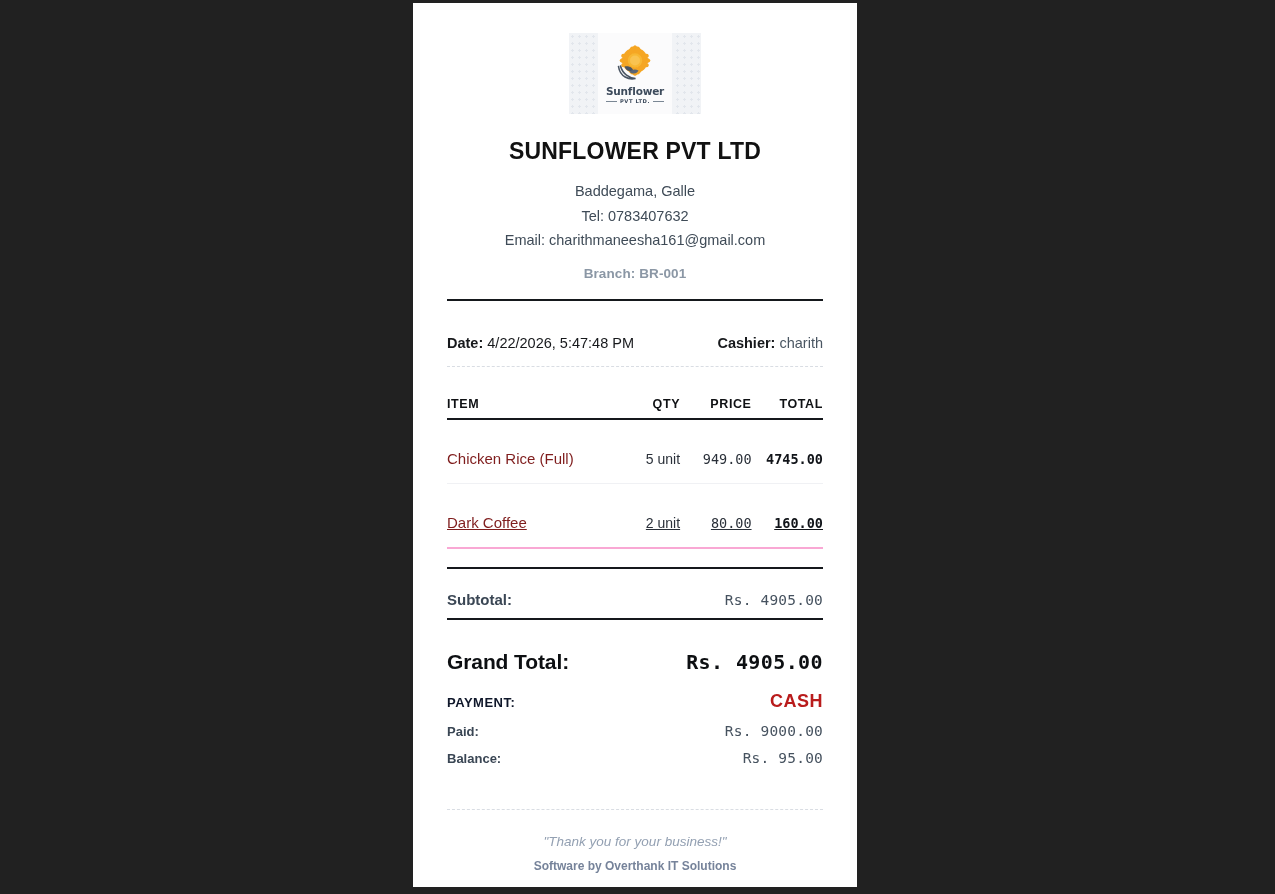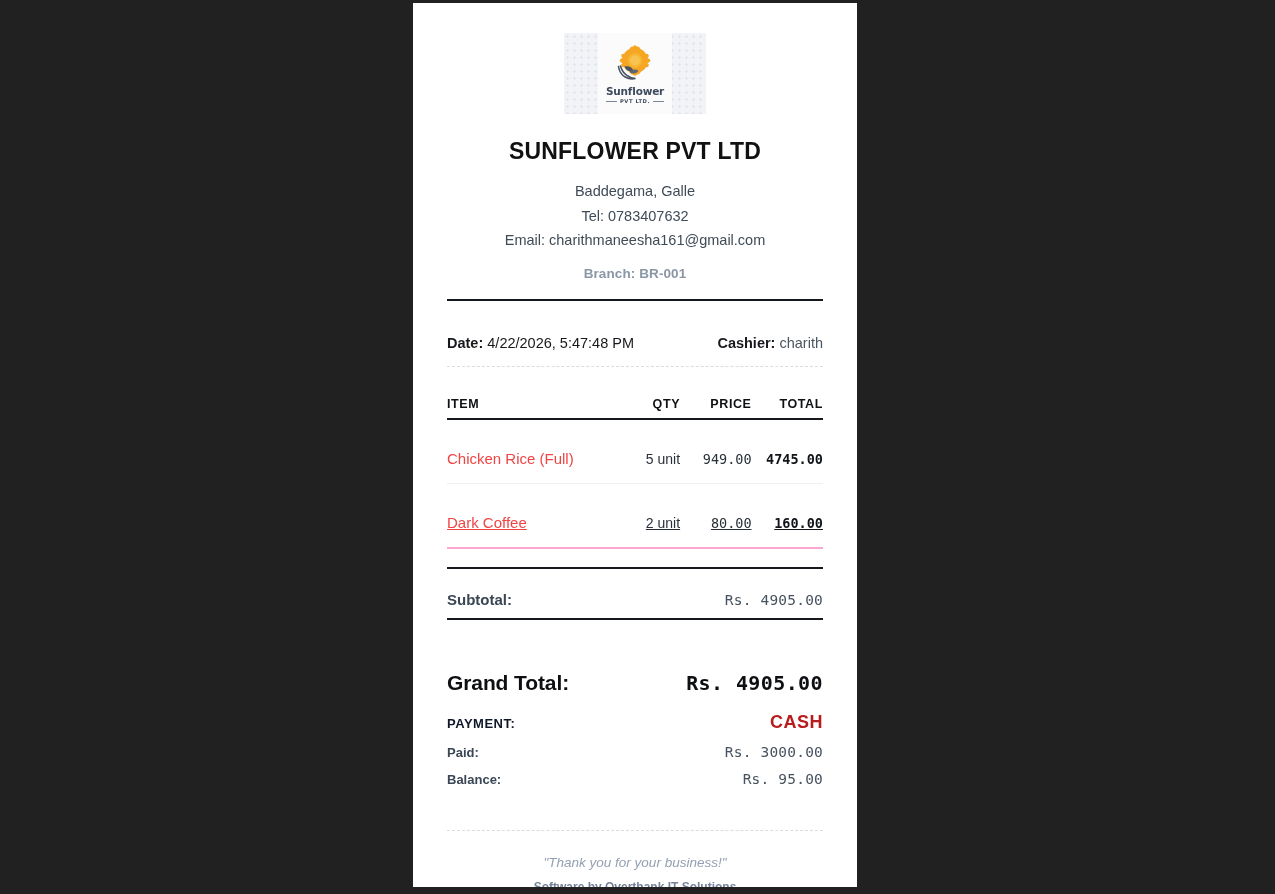--- a/index.html
+++ b/index.html
@@ -36,21 +36,21 @@
   }
 
   
   .logo-wrap {
     width: 100%;
     display: flex;
     justify-content: center;
     padding-top: 30px;
   }
   .logo-box {
-    width: 142px;
+    width: 132px;
     height: 81px;
     background: #f1f3f6;
     position: relative;
     background-image: radial-gradient(#e2e6ec 1px, transparent 1.1px);
     background-size: 7px 7px;
     display: flex;
     align-items: center;
     justify-content: center;
   }
   .logo-inner {
@@ -180,21 +180,21 @@
   .items td {
     padding: 30px 0 16px 0;
     border-bottom: 1px solid #f0f1f4;
     vertical-align: bottom;
   }
   .items tr:last-child td { border-bottom: 2px solid #f9a8d4; text-decoration: underline; }
 
   .items td.c-item {
     text-align: left;
     font-size: 15px;
-    color: #ef4444;
+    color: #7f1d1d;
   }
   .items td.c-qty {
     text-align: right;
     font-size: 14px;
     color: #2a3039;
   }
   .items td.c-price {
     text-align: right;
     font-family: "DejaVu Sans Mono", monospace;
     font-size: 13.5px;
@@ -230,21 +230,20 @@
     letter-spacing: 0.2px;
   }
   .subtotal-rule { margin-top: 10px; }
 
   .grand-block { margin-top: 30px; }
   .grand-block .lbl {
     font-size: 21px;
     font-weight: bold;
     color: #0d0f12;
     letter-spacing: -0.1px;
-    margin-top: 21px;
   }
   .grand-block .amt {
     font-family: "DejaVu Sans Mono", monospace;
     font-size: 20px;
     font-weight: bold;
     color: #0d0f12;
     letter-spacing: 0.4px;
   }
 
   .pay-row { margin-top: 17px; }
@@ -402,21 +401,21 @@
         <span class="amt">Rs. 4905.00</span>
       </div>
 
       <div class="tot-row pay-row">
         <span class="lbl">PAYMENT:</span>
         <span class="amt">CASH</span>
       </div>
 
       <div class="tot-row money-row">
         <span class="lbl">Paid:</span>
-        <span class="amt">Rs. 3000.00</span>
+        <span class="amt">Rs. 9000.00</span>
       </div>
 
       <div class="tot-row money-row">
         <span class="lbl">Balance:</span>
         <span class="amt">Rs. 95.00</span>
       </div>
 
       <div class="footer-rule">
         <hr class="rule-dashed">
       </div>

